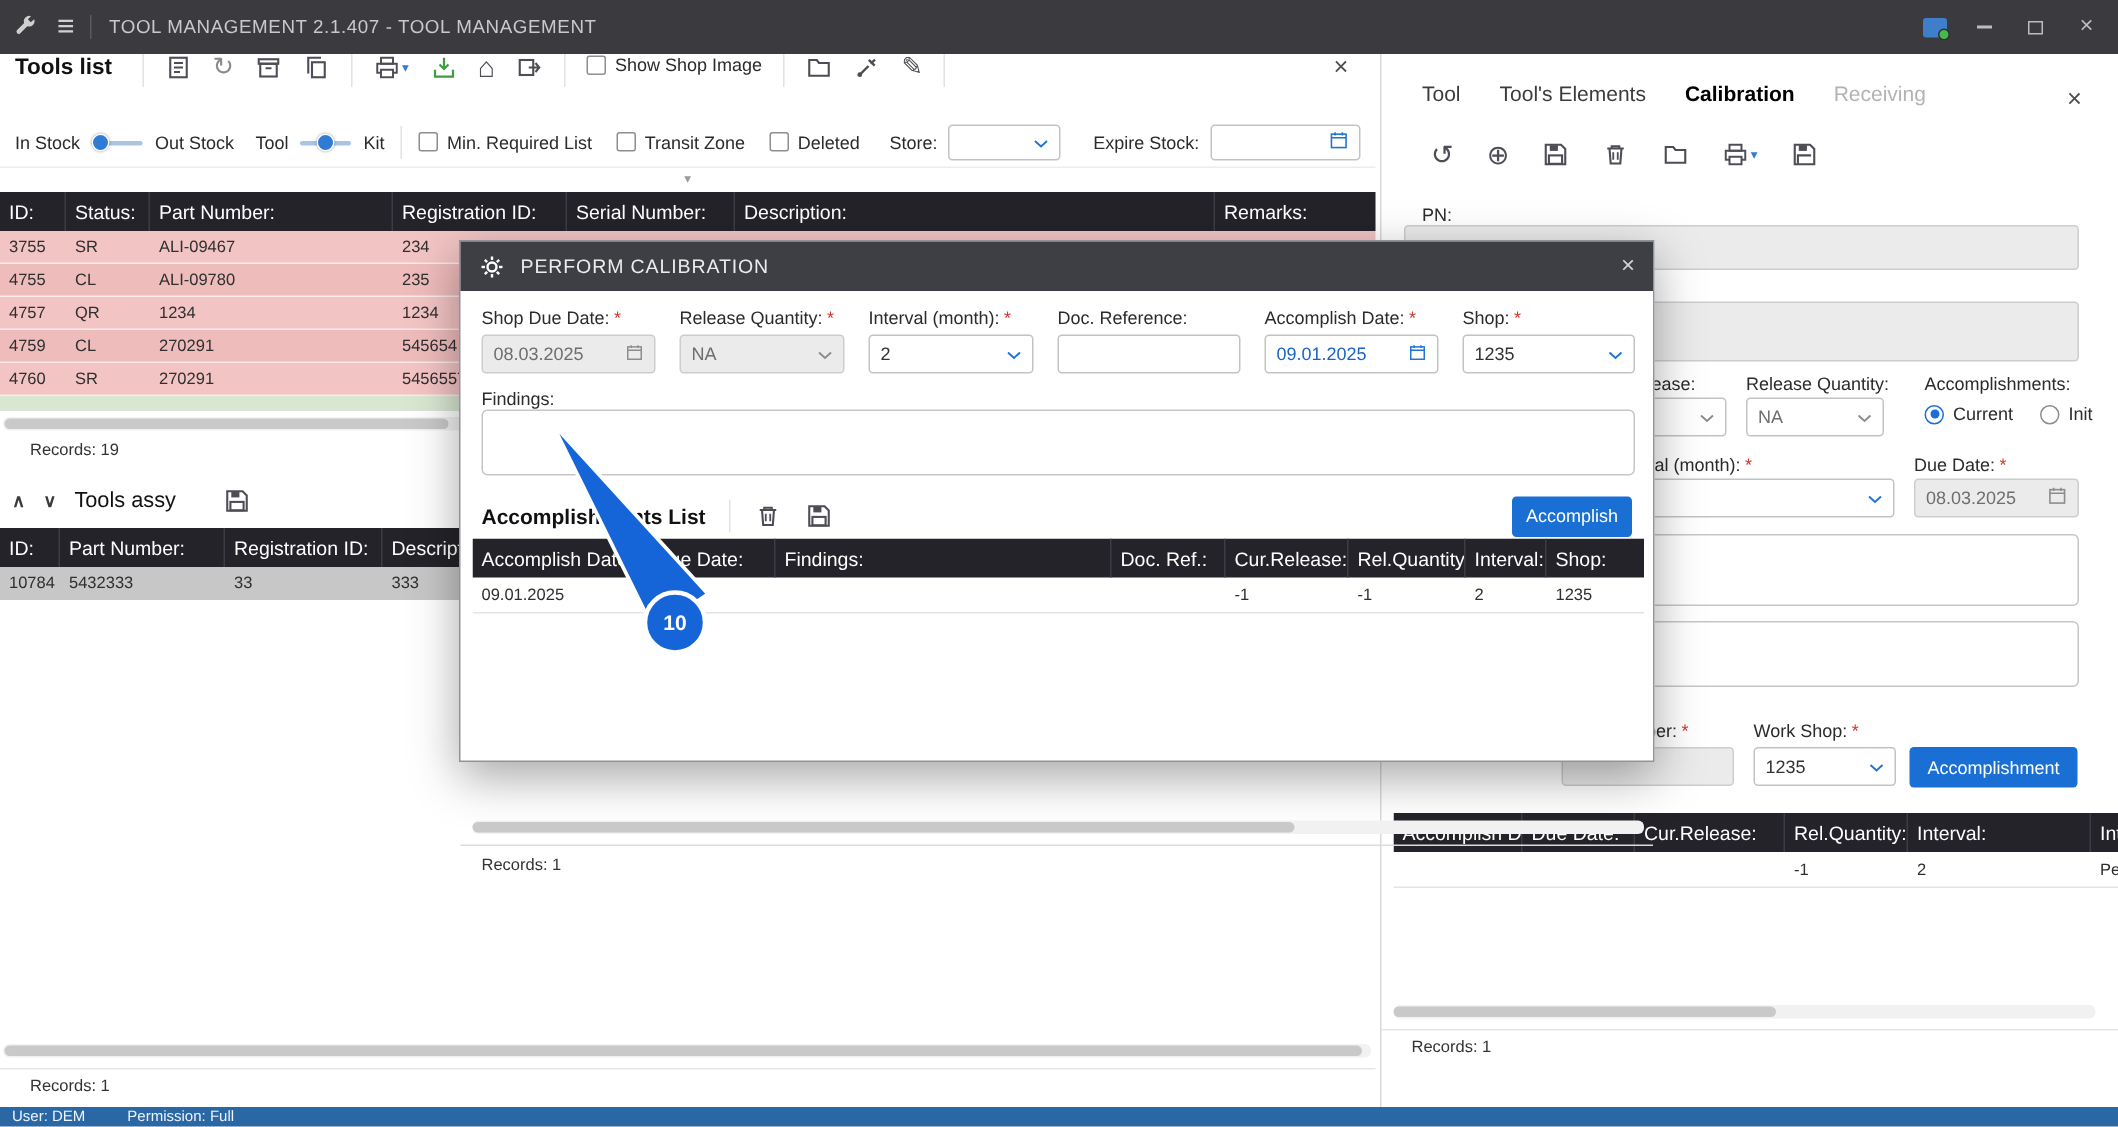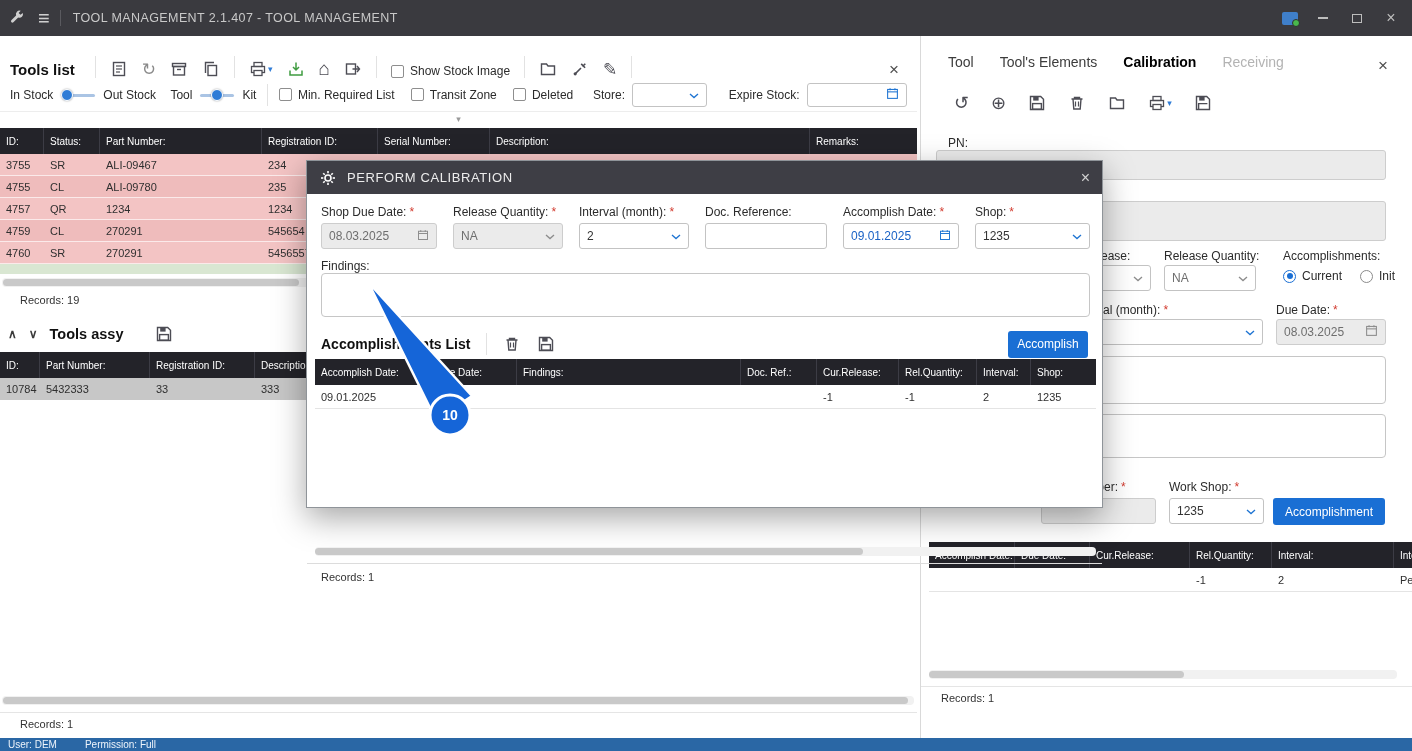--- a/index.html
+++ b/index.html
@@ -49,36 +49,36 @@
 .radio.sel{border-color:#1a6fd4}
 .radio.sel::after{content:"";position:absolute;left:2.5px;top:2.5px;right:2.5px;bottom:2.5px;background:#1a6fd4;border-radius:50%}
 .toggle{position:relative;width:34px;height:14px;margin:0 8px;flex:none}
 .toggle .track{position:absolute;top:6px;left:0;right:0;height:3px;background:#aac4e4;border-radius:2px}
 .toggle .knob{position:absolute;top:1px;width:12px;height:12px;border-radius:50%;background:#2f7cd6;border:1px solid #fff;box-shadow:0 0 2px rgba(0,0,0,.4)}
 .hscroll{position:absolute;height:9px;background:#f1f1f1;border-radius:4px}
 .hthumb{position:absolute;top:1px;height:7px;background:#c9c9c9;border-radius:4px}
 
 
 .thead{background:#232329;display:flex;align-items:stretch;height:26px}
-.th{display:flex;align-items:center;padding:0 6px;color:#fff;font-size:10px;border-right:1px solid #3c3c45;white-space:nowrap;overflow:hidden;flex:none}
+.th{display:flex;align-items:center;padding:0 6px;color:#fff;font-size:13px;border-right:1px solid #3c3c45;white-space:nowrap;overflow:hidden;flex:none}
 .trow{display:flex;align-items:stretch;font-size:11px;color:#2f2f2f;height:22px}
 .td{display:flex;align-items:center;padding:0 6px;white-space:nowrap;overflow:hidden;flex:none}
 .row-a{background:#f3c4c4;border-bottom:1px solid #fbeaea}
 .row-b{background:#efbcbc;border-bottom:1px solid #fbeaea}
 .row-gray{background:#c7c7c7}
 
 
-.lp-toolbar{position:absolute;top:0;left:0;right:0;height:42px;display:flex;align-items:flex-end;padding:0 10px;gap:14px}
+.lp-toolbar{position:absolute;top:0;left:0;right:0;height:42px;display:flex;align-items:flex-start;padding:0 10px;gap:14px}
 .panel-title{font-weight:bold;font-size:15px;color:#111;margin-right:6px;white-space:nowrap}
 .close-x{font-size:17px;color:#4f4f4f;line-height:1}
 .lp-filters{position:absolute;top:42px;left:0;right:0;height:34px;display:flex;align-items:center;padding:0 10px;border-bottom:1px solid #ededed}
 .splitter{position:absolute;top:76px;left:0;right:0;height:14px;display:flex;align-items:center;justify-content:center;color:#9a9a9a;font-size:9px}
 .assy-bar{position:absolute;top:284px;left:0;right:0;height:28px;display:flex;align-items:center;padding:0 8px;gap:12px}
 .assy-chev{font-size:12px;color:#3b3b3b;font-weight:bold;line-height:1}
-.assy-title{font-weight:bold;font-size:14.5px;color:#111}
+.assy-title{font-weight:normal;font-size:14.5px;color:#111}
 
 
 .tabs{position:absolute;top:18px;left:27px;display:flex;gap:26px;font-size:14px;color:#3c3c3c;align-items:center}
 .tab{white-space:nowrap}
 .tab.active{font-weight:bold;color:#000}
 .tab.dim{color:#b3b3b3}
 .rp-close{position:absolute;top:20px;right:24px;font-size:17px;color:#4f4f4f}
 .rp-toolbar{position:absolute;top:58px;left:33px;display:flex;gap:22px;align-items:center}
 .rp-tablewrap{position:absolute;top:506px;left:8px;right:0;height:52px;overflow:hidden}
 .rp-div{position:absolute;top:650px;left:0;right:0;border-top:1px solid #e5e5e5}
@@ -171,21 +171,21 @@
     <span class="ictxt" style="font-size:19px">⌂</span>
     <span class="ic">
         <svg viewBox="0 0 16 16">
           <rect x="1.5" y="3" width="9" height="10" fill="none" stroke="currentColor" stroke-width="1.4"></rect>
           <path d="M7.5 8h7M12 5l2.5 3L12 11" fill="none" stroke="currentColor" stroke-width="1.4"></path>
         </svg>
       </span>
     <span class="vsep"></span>
     <span style="display:flex;align-items:center">
       <span class="cb"></span>
-      <span class="cb-lab">Show Stock Image</span>
+      <span class="cb-lab">Show Shop Image</span>
     </span>
     <span class="vsep"></span>
     <span class="ic">
         <svg viewBox="0 0 16 16">
           <path d="M1.5 3h5l1.5 2h6.5v8.5H1.5z" fill="none" stroke="currentColor" stroke-width="1.4"></path>
         </svg>
       </span>
     <span class="ic">
         <svg viewBox="0 0 16 16">
           <path d="M2.5 13.5L9 7M10.5 5.5l2.8-2.8M9.2 2.9l3.9 3.9" fill="none" stroke="currentColor" stroke-width="1.6"></path>

